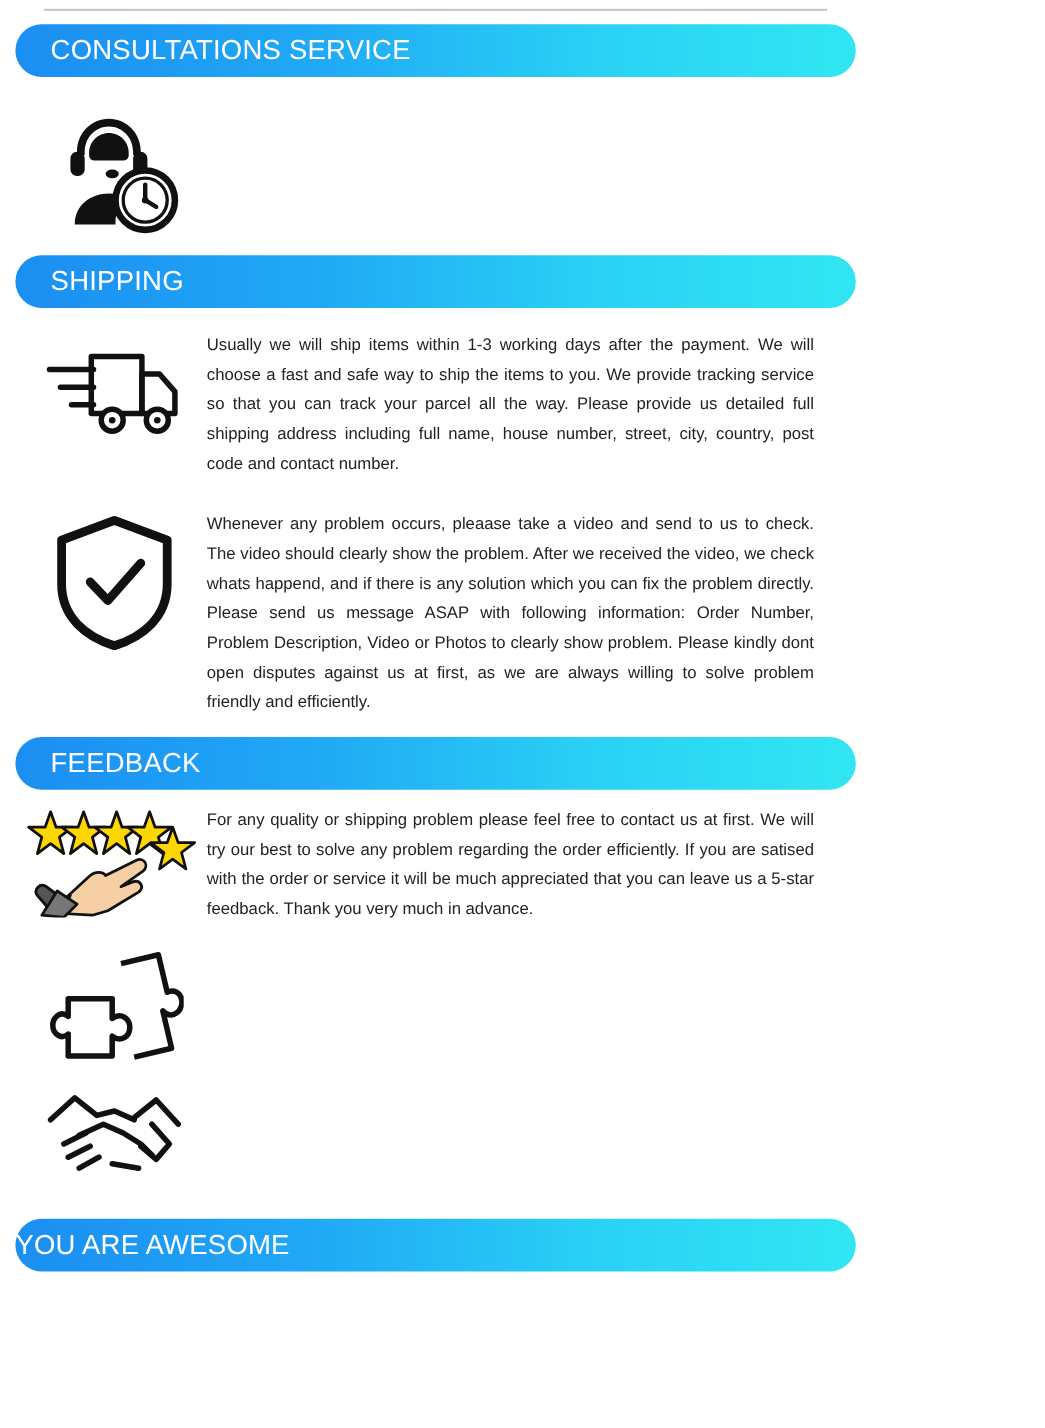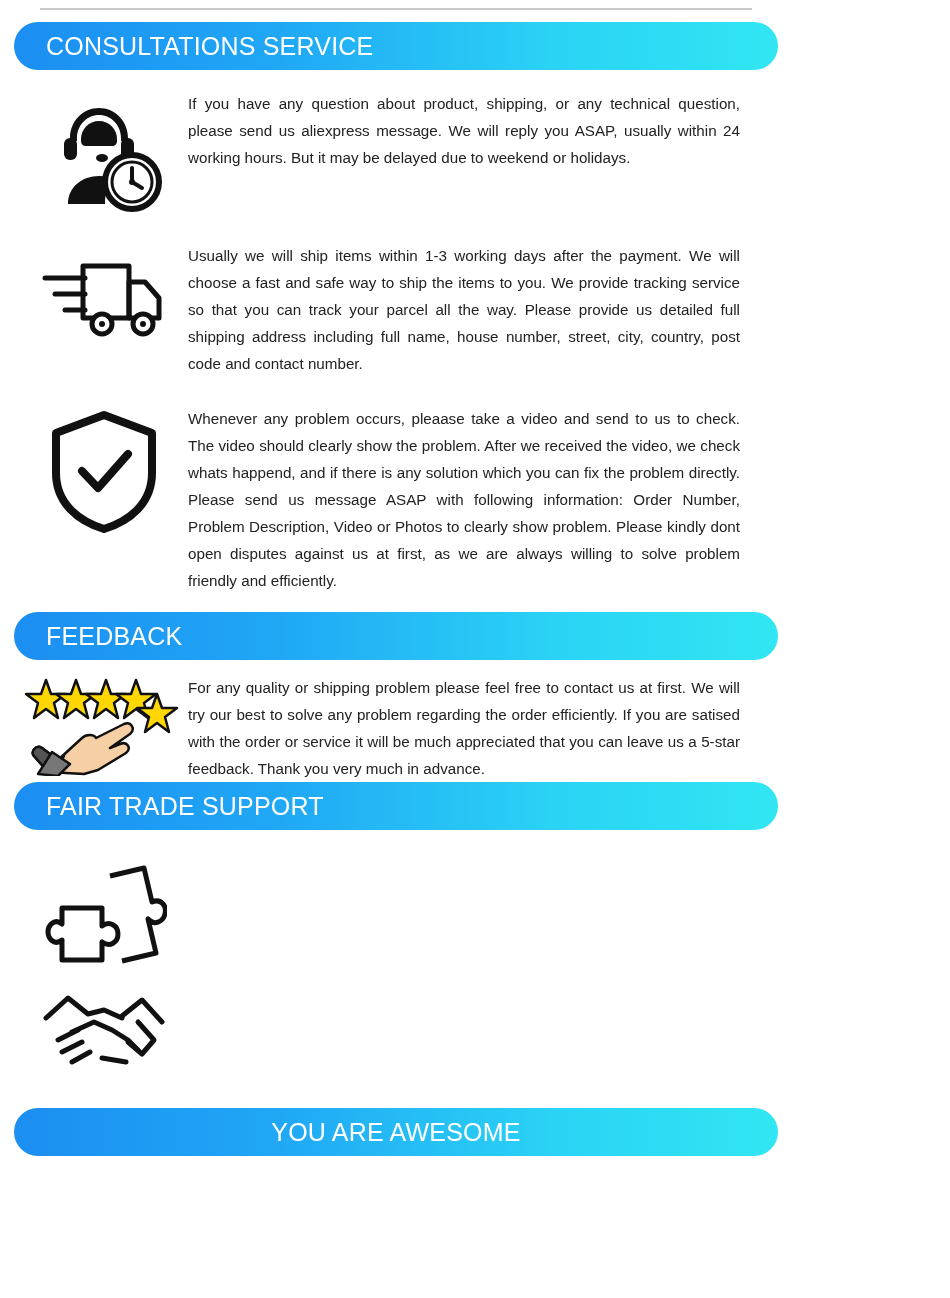--- a/index.html
+++ b/index.html
@@ -44,21 +44,21 @@
   }
   .bar-title {
     color: #ffffff;
     font-size: 25px;
     letter-spacing: 0.2px;
     padding-left: 32px;
     font-weight: 400;
     white-space: nowrap;
   }
   .bar.center {
-    justify-content: center;
+    justify-content: flex-start;
   }
   .bar.center .bar-title {
     padding-left: 0;
   }
   
   .row {
     display: flex;
     align-items: flex-start;
     padding: 10px 6px 18px 6px;
   }
@@ -125,25 +125,25 @@
           </g>
           <g>
             <circle cx="88" cy="88" r="27" fill="#ffffff" stroke="#111111" stroke-width="6"></circle>
             <circle cx="88" cy="88" r="20" fill="none" stroke="#111111" stroke-width="3"></circle>
             <line x1="88" y1="88" x2="88" y2="74" stroke="#111111" stroke-width="4" stroke-linecap="round"></line>
             <line x1="88" y1="88" x2="98" y2="94" stroke="#111111" stroke-width="4" stroke-linecap="round"></line>
             <circle cx="88" cy="88" r="3" fill="#111111"></circle>
           </g>
         </svg>
       </div>
-      <div class="text-cell just">
-        <p>If you have any question about product, shipping, or any technical question, please send us aliexpress message. We will reply you ASAP, usually within 24 working hours. But it may be delayed due to weekend or holidays.</p>
-      </div>
-    </div>
-
+    </div>
+
+    <div class="bar">
+      <div class="bar-title">SHIPPING</div>
+    </div>
     <div class="row">
       <div class="icon-cell">
         <svg width="130" height="95" viewBox="0 0 130 95" aria-hidden="true">
           <g fill="none" stroke="#111111" stroke-width="5" stroke-linecap="round">
             <line x1="6" y1="32" x2="46" y2="32"></line>
             <line x1="16" y1="48" x2="46" y2="48"></line>
             <line x1="26" y1="64" x2="46" y2="64"></line>
           </g>
           <g fill="none" stroke="#111111" stroke-width="5" stroke-linejoin="round">
             <path d="M44 20h46v52H44z"></path>
@@ -190,23 +190,20 @@
             <path d="M24 94 L10 78 C6 74 12 66 18 70 L34 82 L40 78 L30 96 Z" fill="#555555"></path>
             <path d="M14 96 L28 74 L46 86 L34 98 Z" fill="#777777"></path>
           </g>
         </svg>
       </div>
       <div class="text-cell just">
         <p>For any quality or shipping problem please feel free to contact us at first. We will try our best to solve any problem regarding the order efficiently. If you are satised with the order or service it will be much appreciated that you can leave us a 5-star feedback. Thank you very much in advance.</p>
       </div>
     </div>
 
-    <div class="bar">
-      <div class="bar-title">FAIR TRADE SUPPORT</div>
-    </div>
     <div class="row fair-row">
       <div class="icon-cell">
         <svg width="125" height="110" viewBox="0 0 125 110" aria-hidden="true">
           <g fill="none" stroke="#111111" stroke-width="5" stroke-linejoin="round">
             <path d="M10 30 h40 v18 c8 -6 16 0 16 8 s-8 14 -16 8 v18 h-40 v-20 c-7 6 -14 -1 -14 -8 s7 -14 14 -8 z" transform="translate(10,16)"></path>
             <path d="M60 8 l34 -8 l8 34 c9 -4 15 4 13 12 s-11 12 -17 5 l8 34 l-34 8" transform="translate(8,6)"></path>
           </g>
         </svg>
       </div>
     </div>

